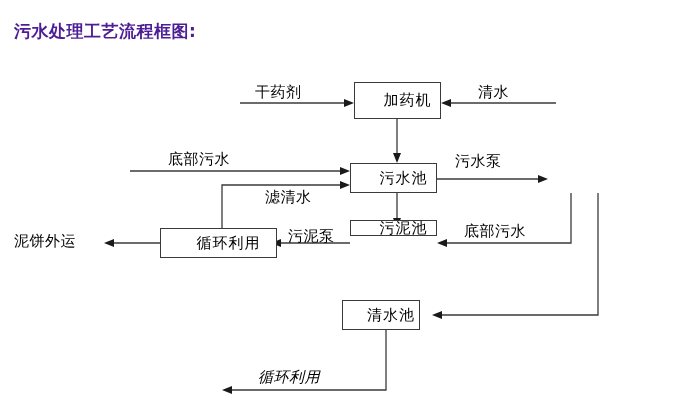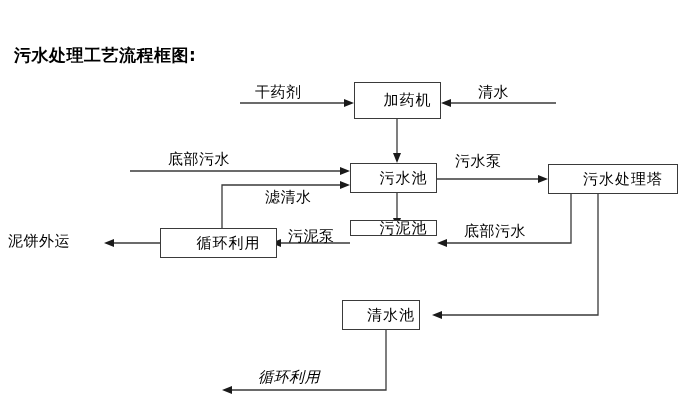--- a/index.html
+++ b/index.html
@@ -14,24 +14,23 @@
     background: #ffffff;
     overflow: hidden;
     font-family: "DejaVu Sans", "Liberation Sans", sans-serif;
   }
   #title {
     position: absolute;
     left: 14px;
     top: 20px;
     font-size: 17px;
     font-weight: bold;
-    color: #000000;
+    color: #4c1d95;
     letter-spacing: 0.5px;
     white-space: nowrap;
-    margin-top: 24px;
   }
   .node {
     position: absolute;
     box-sizing: border-box;
     border: 1.3px solid #3a3a3a;
     background: #ffffff;
     color: #000000;
     display: flex;
     align-items: center;
     justify-content: center;
@@ -120,23 +119,20 @@
   </svg>
 
   <div class="node" style="left:354px; top:82px; width:87px; height:37px;">
     <span>加药机</span>
   </div>
 
   <div class="node" style="left:350px; top:163px; width:87px; height:30px;">
     <span>污水池</span>
   </div>
 
-  <div class="node" style="left:548px; top:164px; width:130px; height:30px;">
-    <span>污水处理塔</span>
-  </div>
 
   <div class="node" style="left:160px; top:228px; width:117px; height:30px;">
     <span>循环利用</span>
   </div>
 
   <div class="node" style="left:350px; top:220px; width:87px; height:16px;text-align:right;">
     <span>污泥池</span>
   </div>
 
   <div class="node" style="left:342px; top:300px; width:78px; height:30px;">
@@ -150,17 +146,17 @@
   <div class="edge-label" style="left:168px; top:150px;">底部污水</div>
 
   <div class="edge-label" style="left:232px; top:188px;margin-left:33px;">滤清水</div>
 
   <div class="edge-label" style="left:455px; top:152px;">污水泵</div>
 
   <div class="edge-label" style="left:288px; top:227px;">污泥泵</div>
 
   <div class="edge-label" style="left:464px; top:222px;">底部污水</div>
 
-  <div class="terminal-label" style="left:8px; top:232px;">泥饼外运</div>
+  <div class="terminal-label" style="left:14px; top:232px;">泥饼外运</div>
 
   <div class="edge-label" style="left:258px; top:368px;font-style:italic;">循环利用</div>
 
 </div>
 
 </body></html>

